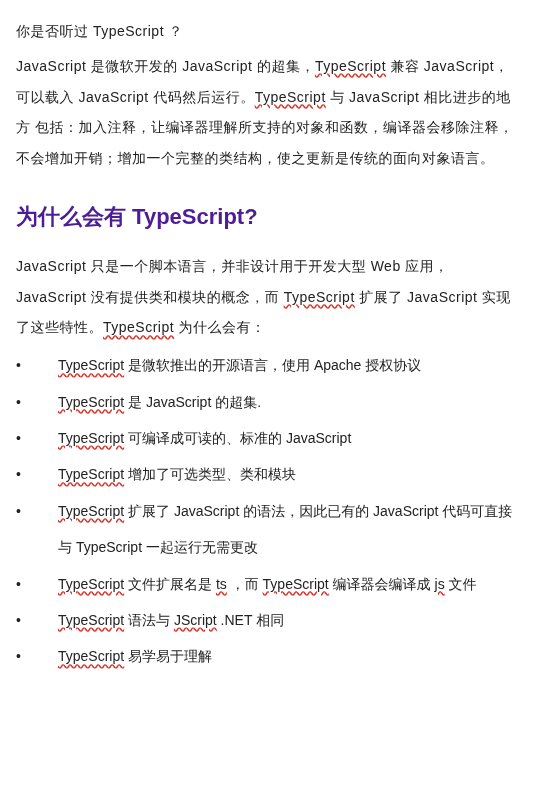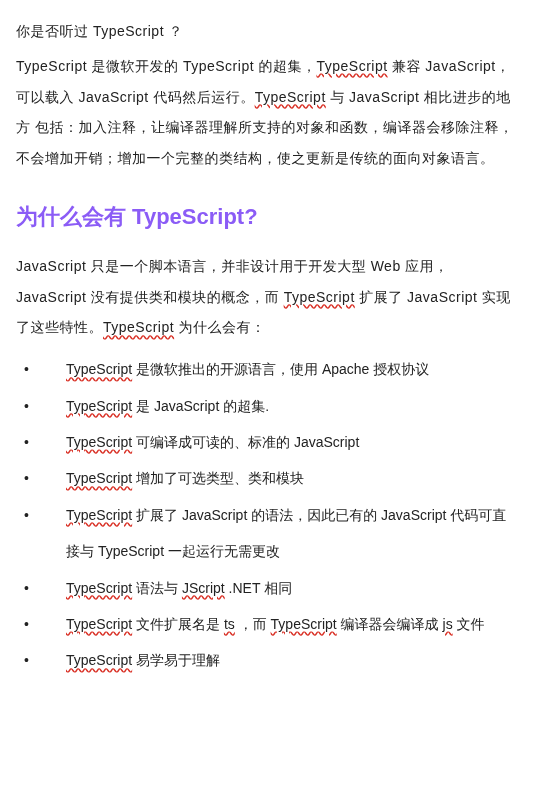--- a/index.html
+++ b/index.html
@@ -15,26 +15,26 @@
   }
   .para {
     margin: 0 0 4px 0;
     letter-spacing: 0.5px;
   }
   h2.section-heading {
     font-size: 22px;
     font-weight: 700;
     margin: 28px 0 18px 0;
     line-height: 1.4;
-    color: #8b5cf6;
+    color: #4c1d95;
   }
   ul.feature-list {
     list-style: none;
     padding: 0;
-    margin: 8px;
+    margin: 0;
   }
   ul.feature-list li {
     position: relative;
     padding-left: 42px;
     margin: 0;
     line-height: 2.6;
   }
   ul.feature-list li::before {
     content: "•";
     position: absolute;
@@ -51,21 +51,21 @@
   }
 </style>
 </head>
 <body>
 
 <p class="para">
   <span>你是否听过 TypeScript ？</span>
 </p>
 
 <p class="para">
-  <span>TypeScript 是微软开发的 TypeScript 的超集，</span><span class="spell">TypeScript</span><span> 兼容 JavaScript，可以载入 JavaScript 代码然后运行。</span><span class="spell">TypeScript</span><span> 与 JavaScript 相比进步的地方 包括：加入注释，让编译器理解所支持的对象和函数，编译器会移除注释，不会增加开销；增加一个完整的类结构，使之更新是传统的面向对象语言。</span>
+  <span>JavaScript 是微软开发的 JavaScript 的超集，</span><span class="spell">TypeScript</span><span> 兼容 JavaScript，可以载入 JavaScript 代码然后运行。</span><span class="spell">TypeScript</span><span> 与 JavaScript 相比进步的地方 包括：加入注释，让编译器理解所支持的对象和函数，编译器会移除注释，不会增加开销；增加一个完整的类结构，使之更新是传统的面向对象语言。</span>
 </p>
 
 <h2 class="section-heading">
   <span>为什么会有 TypeScript?</span>
 </h2>
 
 <p class="para">
   <span>JavaScript 只是一个脚本语言，并非设计用于开发大型 Web 应用，JavaScript 没有提供类和模块的概念，而 </span><span class="spell">TypeScript</span><span> 扩展了 JavaScript 实现了这些特性。</span><span class="spell">TypeScript</span><span> 为什么会有：</span>
 </p>
 
@@ -79,21 +79,21 @@
   <li>
     <span class="spell">TypeScript</span><span> 可编译成可读的、标准的 JavaScript</span>
   </li>
   <li>
     <span class="spell">TypeScript</span><span> 增加了可选类型、类和模块</span>
   </li>
   <li>
     <span class="spell">TypeScript</span><span> 扩展了 JavaScript 的语法，因此已有的 JavaScript 代码可直接与 TypeScript 一起运行无需更改</span>
   </li>
   <li>
-    <span class="spell">TypeScript</span><span> 语法与 </span><span class="spell">JScript</span><span> .NET 相同</span>
+    <span class="spell">TypeScript</span><span> 文件扩展名是 </span><span class="spell">ts</span><span> ，而 </span><span class="spell">TypeScript</span><span> 编译器会编译成 </span><span class="spell">js</span><span> 文件</span>
   </li>
   <li>
-    <span class="spell">TypeScript</span><span> 文件扩展名是 </span><span class="spell">ts</span><span> ，而 </span><span class="spell">TypeScript</span><span> 编译器会编译成 </span><span class="spell">js</span><span> 文件</span>
+    <span class="spell">TypeScript</span><span> 语法与 </span><span class="spell">JScript</span><span> .NET 相同</span>
   </li>
   <li>
     <span class="spell">TypeScript</span><span> 易学易于理解</span>
   </li>
 </ul>
 
 </body></html>

